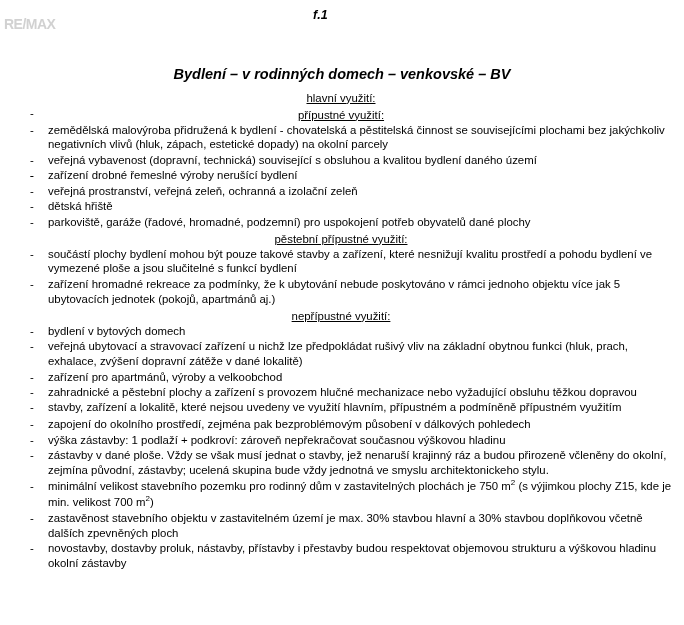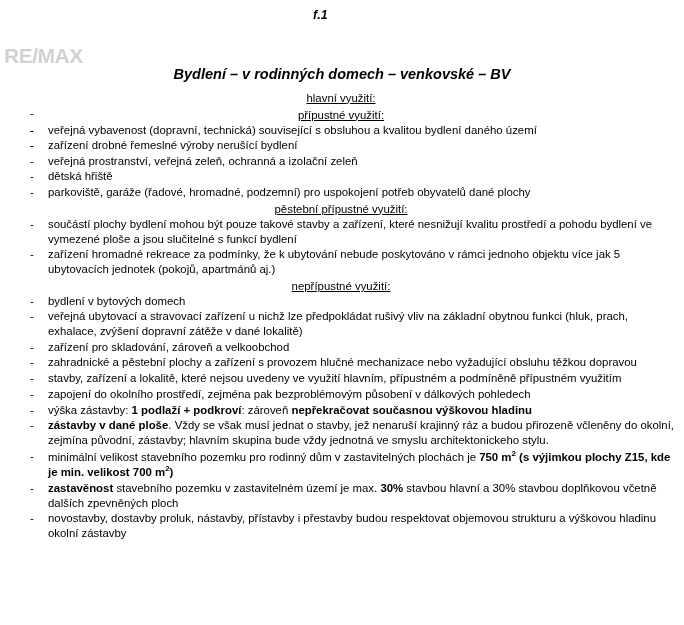--- a/index.html
+++ b/index.html
@@ -18,24 +18,24 @@
   .page {
     position: relative;
     width: 684px;
     height: 625px;
     padding: 0;
     box-sizing: border-box;
   }
   .watermark {
     position: absolute;
     left: 4px;
-    top: 44px;
+    top: 16px;
     font-family: "Liberation Sans", sans-serif;
     font-weight: bold;
-    font-size: 21px;
+    font-size: 14px;
     letter-spacing: -0.5px;
     color: #c9c9c9;
     opacity: 0.85;
     z-index: 5;
     pointer-events: none;
   }
   .topstrip {
     position: absolute;
     left: 0;
     top: 0;
@@ -86,21 +86,21 @@
   ul.items li {
     position: relative;
     padding-left: 40px;
     margin: 0 0 0.5px 0;
   }
   ul.items li .dash {
     position: absolute;
     left: 22px;
     top: 0;
   }
-  .b { font-weight: bold; }
+  .b { font-weight: normal; }
   .sup { font-size: 8px; vertical-align: super; }
 </style>
 </head>
 <body>
 
 <div class="page">
 
   <div class="topstrip"></div>
 
   <div class="watermark">RE/MAX</div>
@@ -114,54 +114,54 @@
     <div id="sections-host">
         <div class="sect">
           <div class="sect-head">hlavní využití:</div>
           <ul class="items">
             <li><span class="dash">-</span></li>
           </ul>
         </div>
         <div class="sect">
           <div class="sect-head">přípustné využití:</div>
           <ul class="items">
-            <li><span class="dash">-</span></li>
+            <li><span class="dash">-</span><span>zemědělská malovýroba přidružená k bydlení - chovatelská a pěstitelská činnost se souvisejícími plochami bez jakýchkoliv negativních vlivů (hluk, zápach, estetické dopady) na okolní parcely</span></li>
             <li><span class="dash">-</span><span>veřejná vybavenost (dopravní, technická) související s obsluhou a kvalitou bydlení daného území</span></li>
             <li><span class="dash">-</span></li>
             <li><span class="dash">-</span><span>zařízení drobné řemeslné výroby nerušící bydlení</span></li>
             <li><span class="dash">-</span><span>veřejná prostranství, veřejná zeleň, ochranná a izolační zeleň</span></li>
             <li><span class="dash">-</span><span>dětská hřiště</span></li>
             <li><span class="dash">-</span><span>parkoviště, garáže (řadové, hromadné, podzemní) pro uspokojení potřeb obyvatelů dané plochy</span></li>
           </ul>
         </div>
         <div class="sect">
           <div class="sect-head">pěstební přípustné využití:</div>
           <ul class="items">
             <li><span class="dash">-</span><span>součástí plochy bydlení mohou být pouze takové stavby a zařízení, které nesnižují kvalitu prostředí a pohodu bydlení ve vymezené ploše a jsou slučitelné s funkcí bydlení</span></li>
             <li><span class="dash">-</span><span>zařízení hromadné rekreace za podmínky, že k ubytování nebude poskytováno  v rámci jednoho objektu více jak 5 ubytovacích jednotek (pokojů, apartmánů aj.)</span></li>
           </ul>
         </div>
         <div class="sect">
           <div class="sect-head">nepřípustné využití:</div>
           <ul class="items">
             <li><span class="dash">-</span><span>bydlení v bytových domech</span></li>
             <li><span class="dash">-</span><span>veřejná ubytovací a stravovací zařízení u nichž lze předpokládat rušivý vliv na základní obytnou funkci (hluk, prach, exhalace, zvýšení dopravní zátěže v dané lokalitě)</span></li>
-            <li><span class="dash">-</span><span>zařízení pro skladování, zároveň a velkoobchod</span></li>
+            <li><span class="dash">-</span><span>zařízení pro apartmánů, výroby a velkoobchod</span></li>
             <li><span class="dash">-</span><span>zahradnické a pěstební plochy a zařízení s provozem hlučné mechanizace nebo vyžadující obsluhu těžkou dopravou</span></li>
             <li><span class="dash">-</span><span>stavby, zařízení a lokalitě, které nejsou uvedeny ve využití hlavním, přípustném a podmíněně přípustném využitím</span></li>
           </ul>
         </div>
         <div class="sect">
           <ul class="items">
             <li><span class="dash">-</span><span>zapojení do okolního prostředí, zejména pak bezproblémovým působení v dálkových pohledech</span></li>
           </ul>
         </div>
       </div>
     <ul class="items" id="rules-host">
         <li><span class="dash">-</span><span><span>výška zástavby: </span><span class="b">1 podlaží + podkroví</span><span>: zároveň </span><span class="b">nepřekračovat současnou výškovou hladinu</span></span></li>
-        <li><span class="dash">-</span><span><span class="b">zástavby v dané ploše</span><span>. Vždy se však musí jednat o stavby, jež nenaruší krajinný ráz a budou přirozeně včleněny do okolní, zejmína původní, zástavby; hlavním skupina bude vždy jednotná ve smyslu architektonickeho stylu.</span></span></li>
+        <li><span class="dash">-</span><span><span class="b">zástavby v dané ploše</span><span>. Vždy se však musí jednat o stavby, jež nenaruší krajinný ráz a budou přirozeně včleněny do okolní, zejmína původní, zástavby; ucelená skupina bude vždy jednotná ve smyslu architektonickeho stylu.</span></span></li>
         <li><span class="dash">-</span><span><span>minimální velikost stavebního pozemku pro rodinný dům v zastavitelných plochách je </span><span class="b">750 m</span><span class="b sup">2</span><span class="b"> (s výjimkou plochy Z15, kde je min. velikost 700 m</span><span class="b sup">2</span><span class="b">)</span></span></li>
-        <li><span class="dash">-</span><span><span class="b">zastavěnost</span><span> stavebního pozemku v zastavitelném území je max. </span><span class="b">30%</span><span> stavbou hlavní a 30% stavbou doplňkovou včetně dalších zpevněných ploch</span></span></li>
+        <li><span class="dash">-</span><span><span class="b">zastavěnost</span><span> stavebního objektu v zastavitelném území je max. </span><span class="b">30%</span><span> stavbou hlavní a 30% stavbou doplňkovou včetně dalších zpevněných ploch</span></span></li>
         <li><span class="dash">-</span><span><span>novostavby, dostavby proluk, nástavby, přístavby i přestavby budou respektovat objemovou strukturu a výškovou hladinu okolní zástavby</span></span></li>
       </ul>
   </div>
 
 </div>
 
 </body></html>

